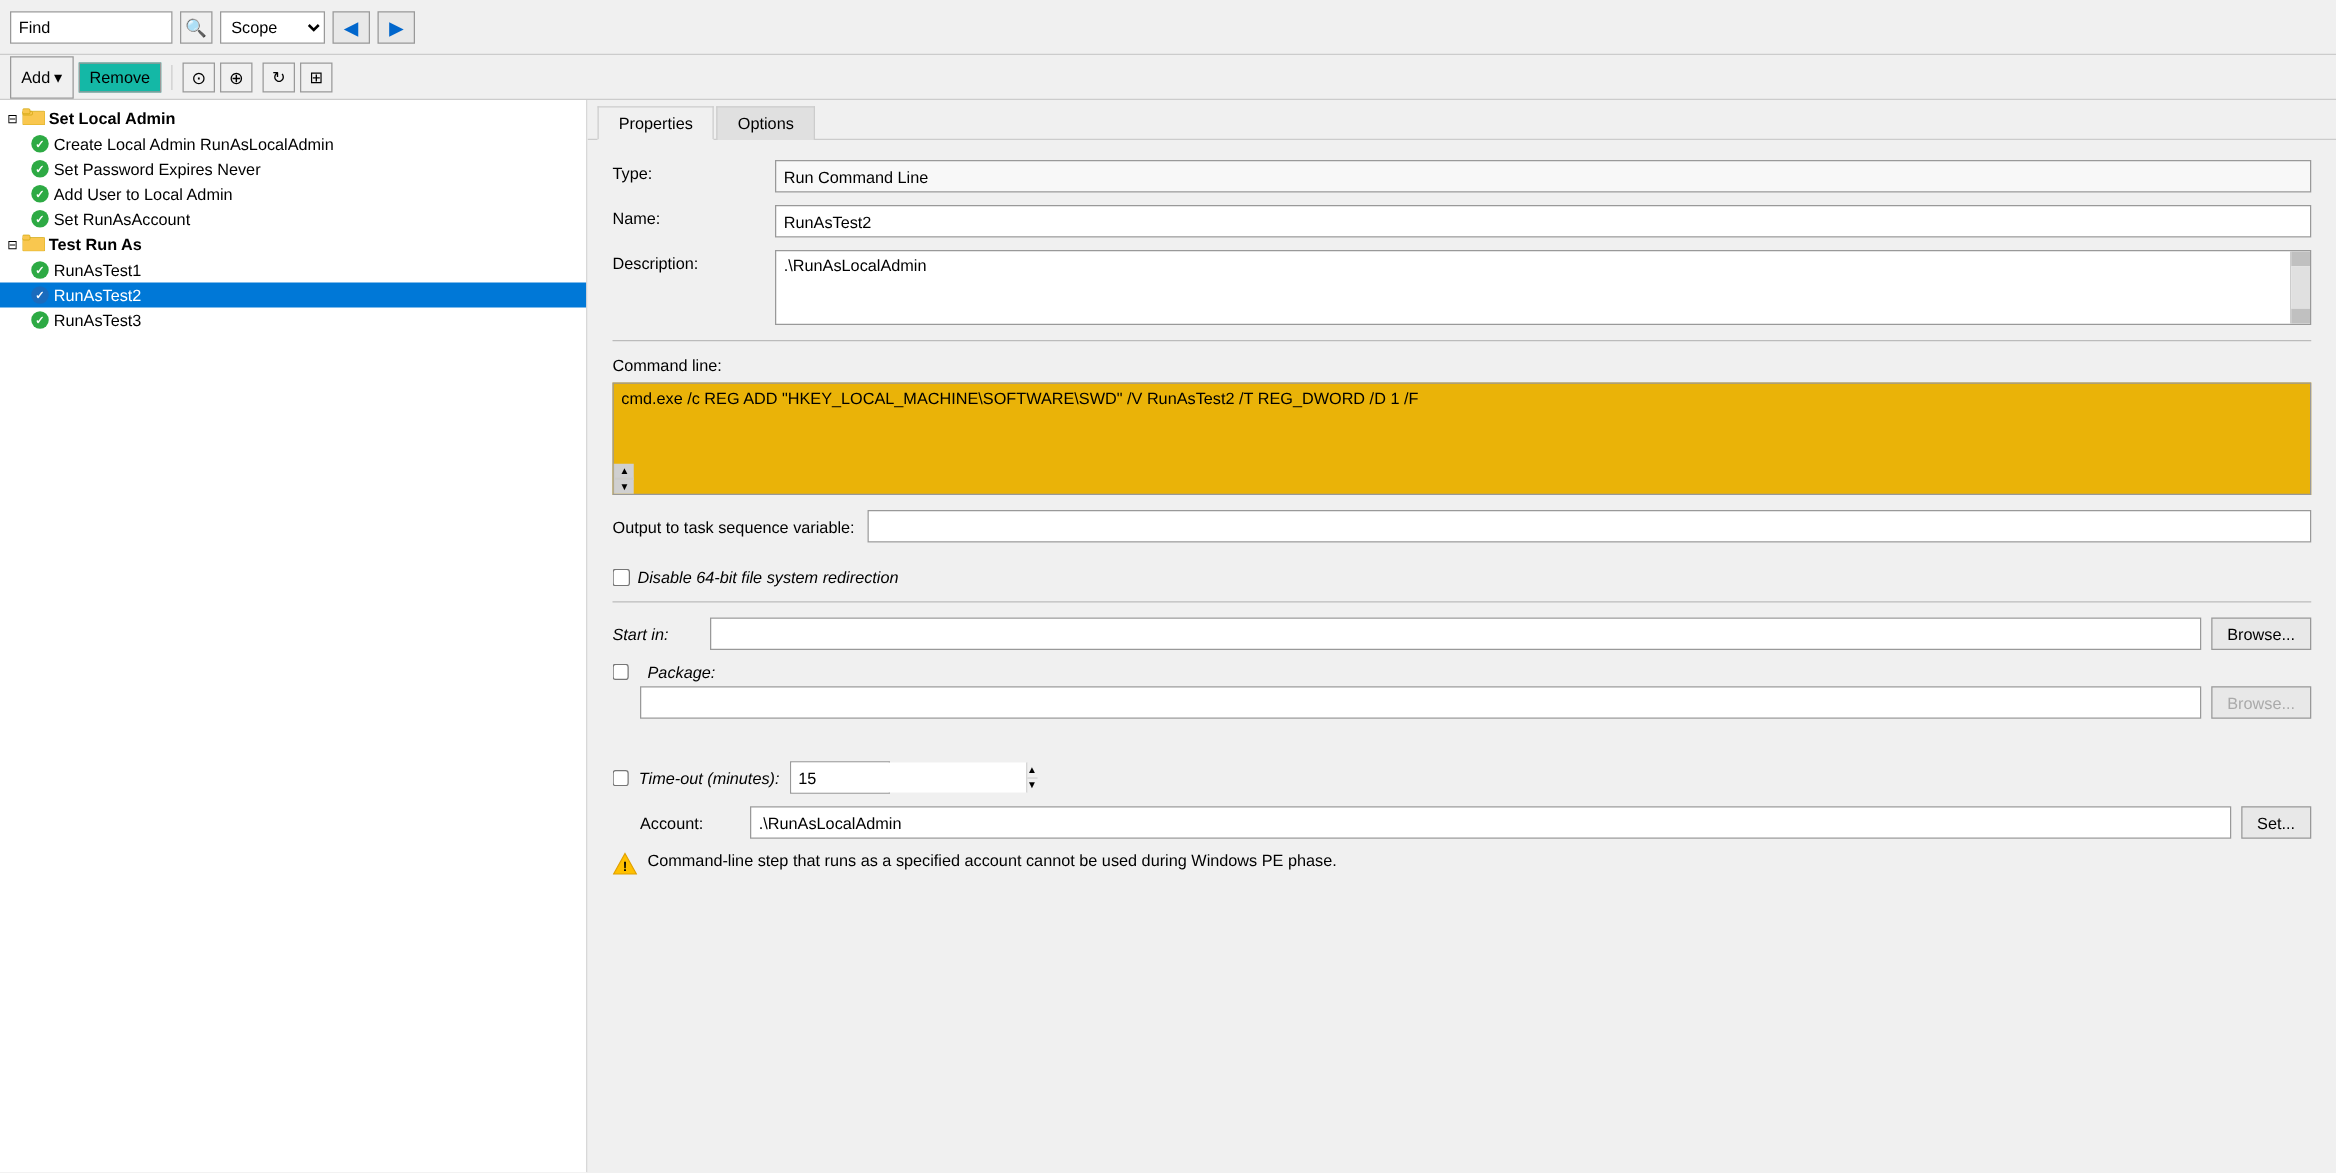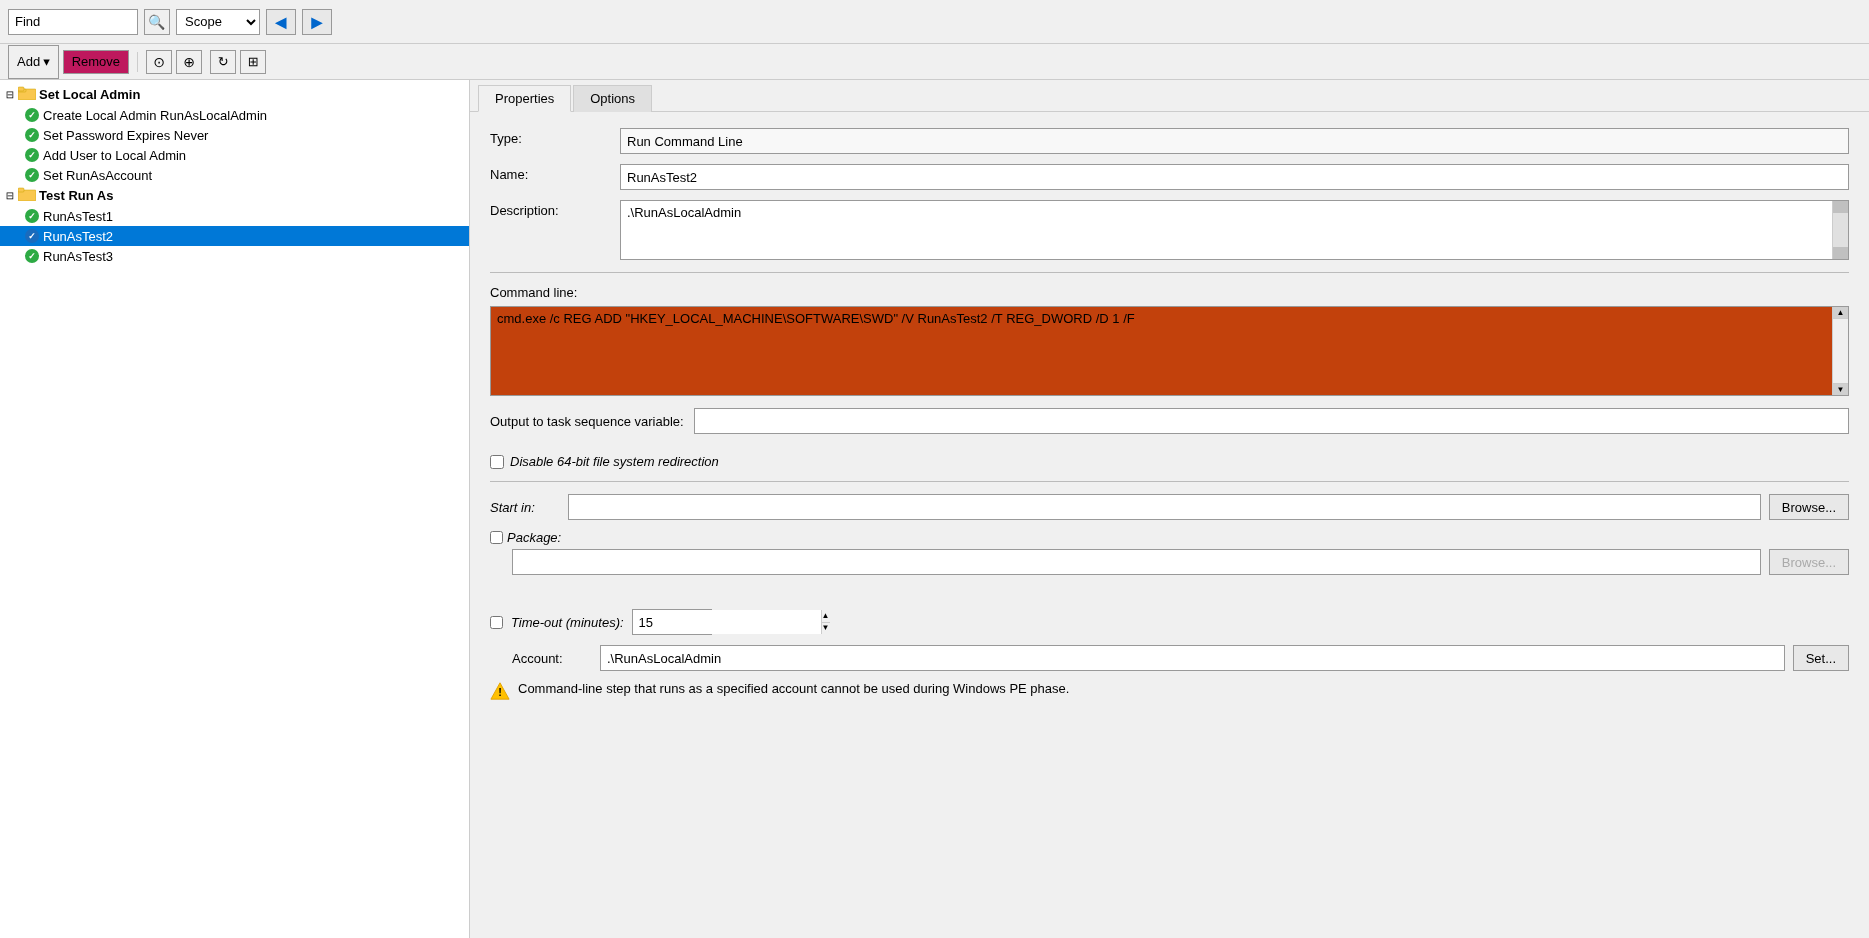--- a/index.html
+++ b/index.html
@@ -82,21 +82,21 @@
       cursor: pointer;
       padding: 16px 8px;
       font-size: 13px;
       display: flex;
       align-items: center;
       gap: 3px;
     }
     .remove-btn {
       height: 24px;
       border: 1px solid #999;
-      background: #be185d;
+      background: #14b8a6;
       cursor: pointer;
       padding: 0 8px;
       font-size: 13px;
     }
     .divider-v {
       width: 1px;
       height: 20px;
       background: #ccc;
       margin: 0 4px;
     }
@@ -312,21 +312,21 @@
     }
     .browse-btn.disabled {
       color: #aaa;
       cursor: default;
     }
 
     .package-row {
       display: flex;
       align-items: center;
       margin-bottom: 4px;
-      gap: 4px;
+      gap: 15px;
     }
     .package-input-row {
       display: flex;
       align-items: center;
       margin-bottom: 10px;
       gap: 8px;
       padding-left: 22px;
     }
     .package-input {
       flex: 1;
@@ -583,21 +583,21 @@
               <div style="flex:1; background:#c0c0c0; cursor:pointer;"></div>
             </div>
           </div>
         </div>
       </div>
 
       <hr class="section-divider">
 
       <div class="cmd-section-label">Command line:</div>
       <div style="position:relative; margin-bottom:12px;">
-        <div style="border:1px solid #999; background:#c2410c; height:90px; display:flex;">
+        <div style="border:1px solid #999; background:#eab308; height:90px; display:flex;flex-direction:column;">
           <div style="flex: 1 1 0%; padding: 4px 6px; font-size: 13px; overflow-y: auto; word-break: break-all;" contenteditable="true">cmd.exe /c REG ADD "HKEY_LOCAL_MACHINE\SOFTWARE\SWD" /V RunAsTest2 /T REG_DWORD /D 1 /F</div>
           <div style="display:flex; flex-direction:column; width:16px; border-left:1px solid #ccc;">
             <div style="height:12px; background:#d0d0d0; display:flex; align-items:center; justify-content:center; cursor:pointer; font-size:8px; border-bottom:1px solid #ccc;">▲</div>
             <div style="flex:1; background:#f0f0f0;"></div>
             <div style="height:12px; background:#d0d0d0; display:flex; align-items:center; justify-content:center; cursor:pointer; font-size:8px; border-top:1px solid #ccc;">▼</div>
           </div>
         </div>
       </div>
 
       <div class="inline-row">

